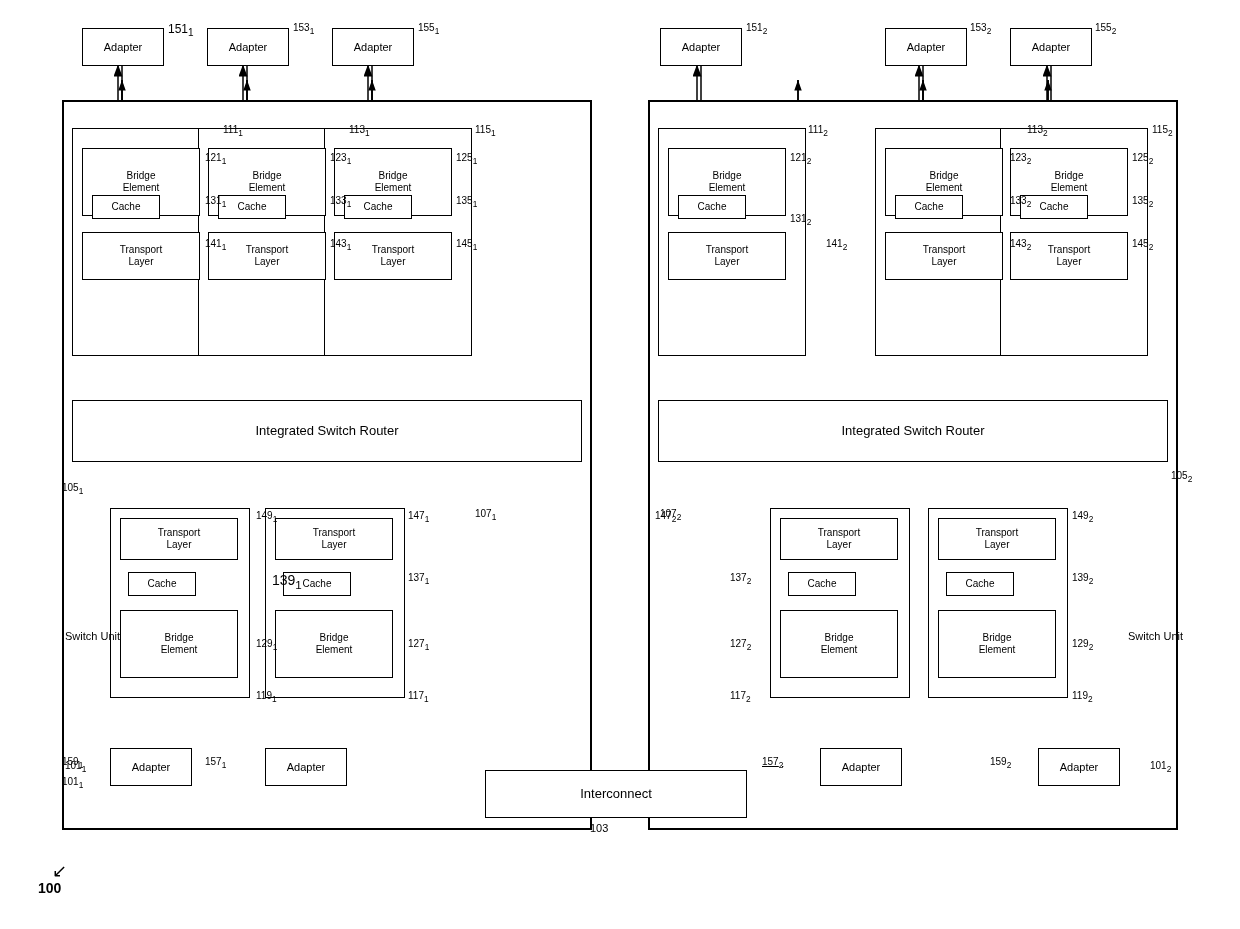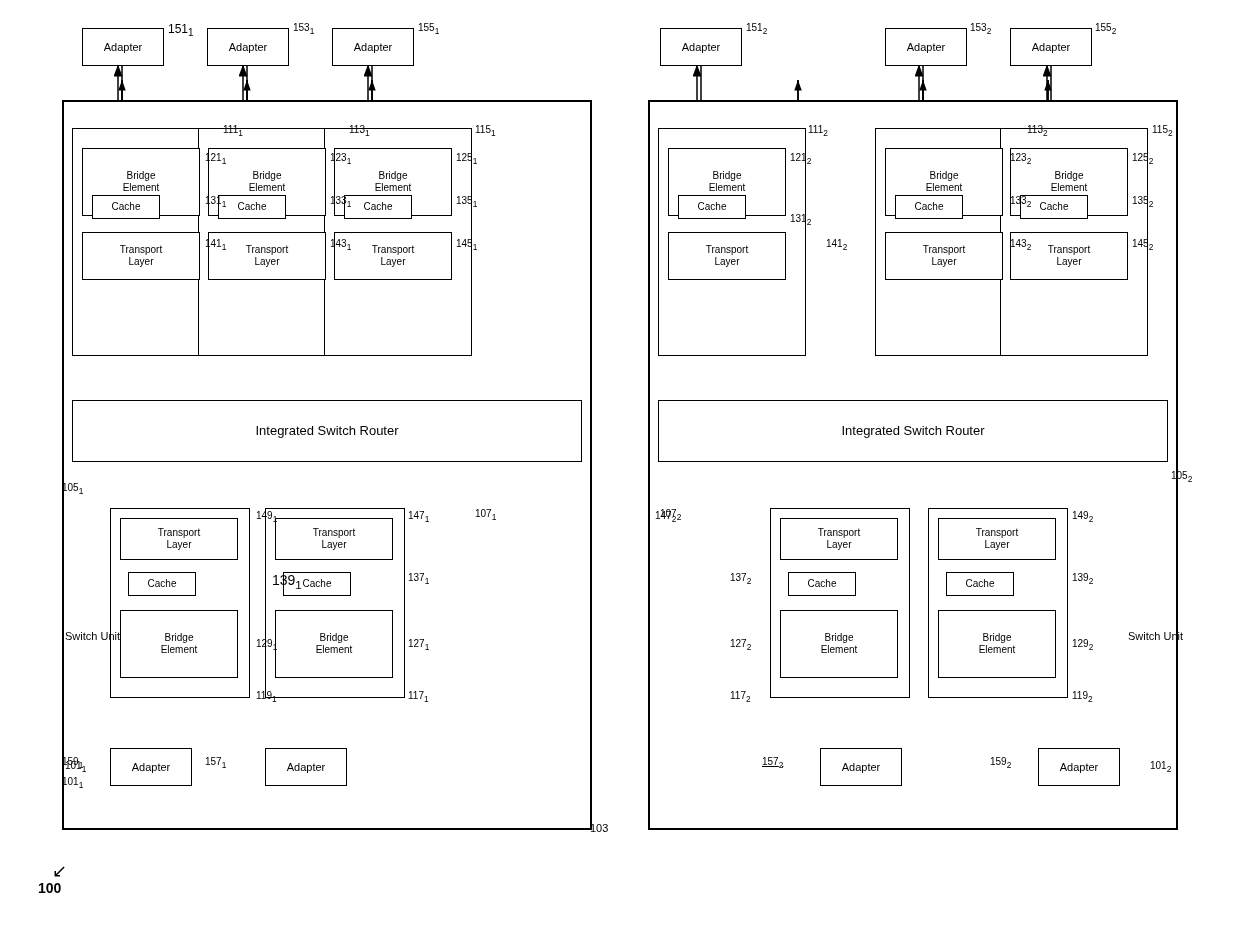--- a/index.html
+++ b/index.html
@@ -463,20 +463,23 @@
     157<sub>2</sub>
   </div>
 
   <div class="box" style="left:1038px; top:748px; width:82px; height:38px; z-index:5;">
     Adapter
   </div>
   <div style="position:absolute; left:990px; top:756px; font-size:10px; z-index:10;">
     159<sub>2</sub>
   </div>
 
+  <div class="box" style="left:485px; top:770px; width:262px; height:48px; z-index:5; font-size:13px;">
+    <span>Interconnect</span>
+  </div>
   <div style="position:absolute; left:590px; top:822px; font-size:11px; z-index:10;">
     <span>103</span>
   </div>
 
   <div style="position:absolute; left:38px; top:880px; font-size:14px; z-index:10; font-weight:bold;">
     <span>100</span>
   </div>
 
   <div style="position:absolute; left:52px; top:860px; font-size:18px; z-index:10;">
     ↙

